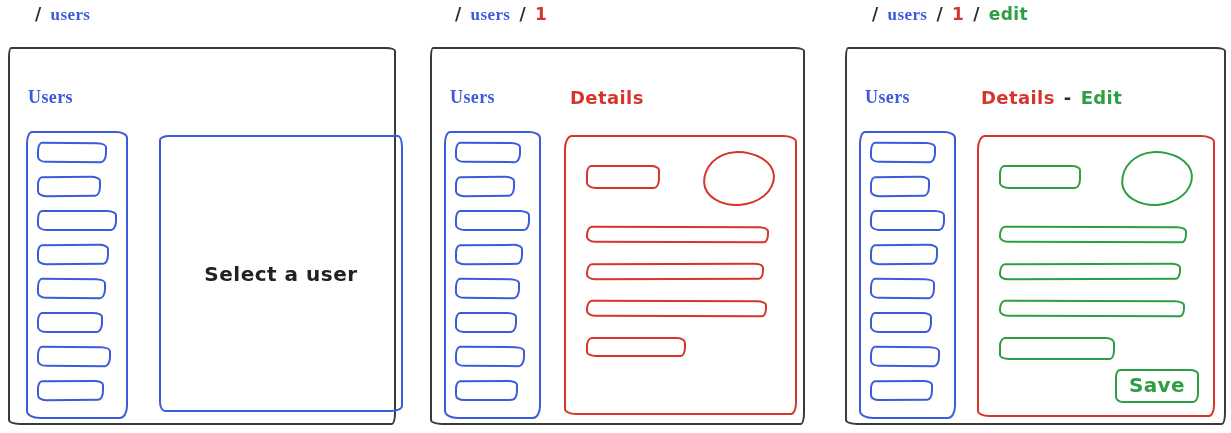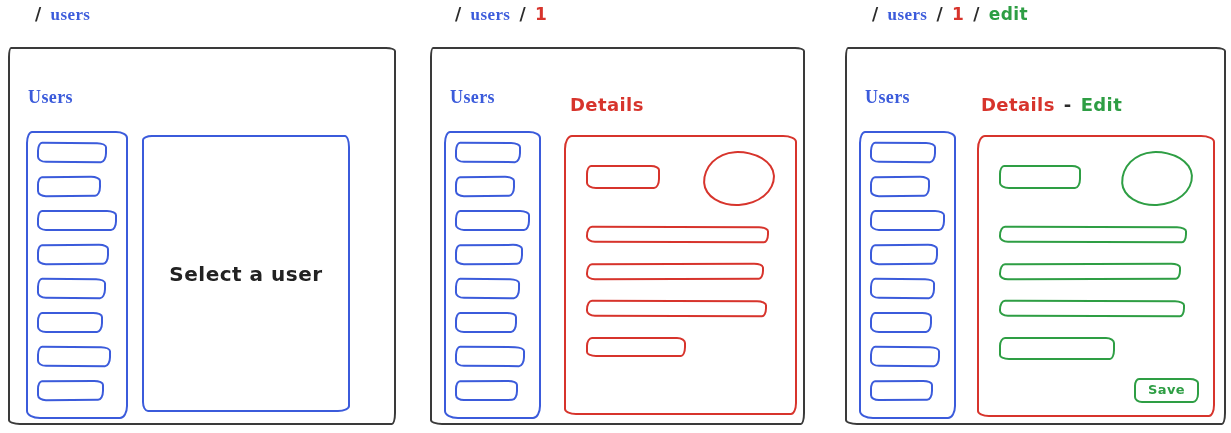--- a/index.html
+++ b/index.html
@@ -19,21 +19,21 @@
   .c-ink{color:var(--ink);} .c-blue{color:var(--blue);font-family:Liberation Serif, serif;} .c-red{color:var(--red);} .c-green{color:var(--green);}
   
   .panel{
     position:absolute; top:47px; height:378px; border:2px solid #3a3a3a; background:var(--paper);
     border-radius:3px 10px 4px 12px / 10px 4px 12px 5px;
   }
   .panel-title{
     position:absolute; font-size:18px; font-weight:700; letter-spacing:.4px;
   }
   .title-users{left:18px; top:38px;}
-  .title-details{top:38px; display:flex; gap:9px; align-items:baseline;margin-top:7px;}
+  .title-details{top:38px; display:flex; gap:9px; align-items:baseline;}
   
   .user-list{
     position:absolute; top:82px; border:2px solid var(--blue);
     border-radius:6px 12px 8px 14px / 12px 7px 13px 8px;
     padding:9px 9px; display:flex; flex-direction:column; gap:13px;
   }
   .user-item{
     height:21px; border:2px solid var(--blue);
     border-radius:5px 10px 6px 9px / 9px 5px 10px 6px;
   }
@@ -77,21 +77,21 @@
   .rows .row-long:nth-child(3){width:96%; transform:rotate(.2deg);}
   .row-short{
     border-width:2px; border-style:solid; margin-top:20px;
     border-radius:6px 9px 5px 10px / 9px 6px 10px 5px;
   }
   .red-stroke{border-color:var(--red);}
   .green-stroke{border-color:var(--green);}
   .save-btn{
     position:absolute; right:14px; bottom:12px;
     border:2px solid var(--green); color:var(--green);
-    font-size:13px; font-weight:700; letter-spacing:.4px;
+    font-size:20px; font-weight:700; letter-spacing:.4px;
     padding:2px 12px 4px 12px;
     border-radius:5px 9px 6px 8px / 8px 5px 9px 6px;
     background:transparent;
   }
 </style>
 </head>
 <body>
 
 <div class="canvas">
 
@@ -123,21 +123,21 @@
       <div class="user-item"></div>
     <div class="user-item"></div>
         <div class="user-item"></div>
         <div class="user-item"></div>
         <div class="user-item"></div>
         <div class="user-item"></div>
         <div class="user-item"></div>
         <div class="user-item"></div>
       </div>
 
-    <div class="main-box" style="left:132px; top:86px; width:208px; height:277px">
+    <div class="main-box" style="left:149px; top:86px; width:244px; height:277px">
       <span>Select a user</span>
     </div>
   </section>
 
   <section class="panel" style="left:430px; width:375px">
     <div class="panel-title title-users c-blue">Users</div>
     <div class="panel-title title-details" style="left:138px">
       <span class="c-red">Details</span>
     </div>
 

